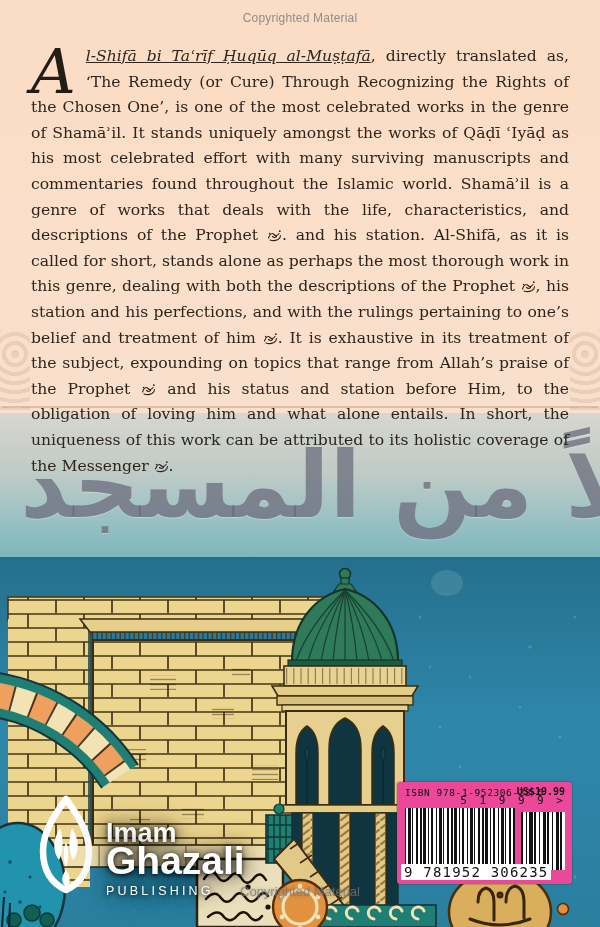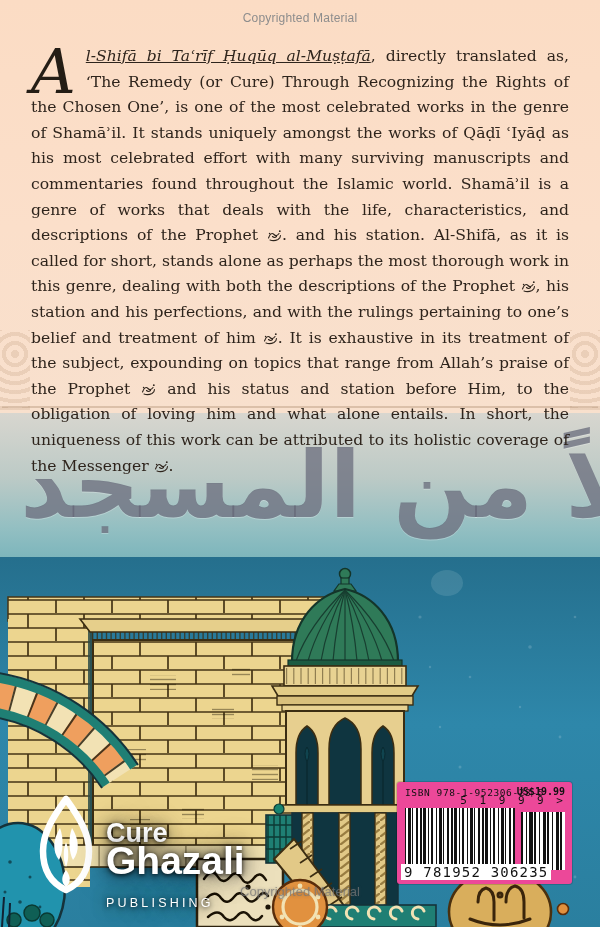--- a/index.html
+++ b/index.html
@@ -39,21 +39,21 @@
   
   .art{position:absolute;left:0;top:557px;width:600px;height:370px;background:#2e86a8;}
   .art svg{position:absolute;left:0;top:0;}
 
   
   .logo{position:absolute;left:34px;top:794px;z-index:5;display:flex;align-items:flex-start;}
   .logo-text{margin-left:8px;margin-top:26px;color:#ffffff;
     text-shadow:0 1px 5px rgba(0,0,0,.9),0 0 16px rgba(0,0,0,.75),0 0 30px rgba(0,0,0,.5);}
   .logo-line1{font-size:27px;font-weight:bold;line-height:26px;}
   .logo-line2{font-size:39px;font-weight:bold;line-height:30px;}
-  .logo-line3{font-size:12.5px;letter-spacing:3.2px;line-height:16px;margin-top:19px;}
+  .logo-line3{font-size:12.5px;letter-spacing:3.2px;line-height:16px;margin-top:7px;}
 
   
   .barcode-box{position:absolute;left:397px;top:782px;width:175px;height:102px;z-index:6;
     background:#ec4899;border-radius:3px;box-shadow:0 0 0 1px rgba(0,0,0,.15);
     font-family:"DejaVu Sans Mono",monospace;color:#111;}
   .barcode-isbn{position:absolute;left:8px;top:5px;font-size:9.5px;letter-spacing:.6px;}
   .barcode-price{position:absolute;right:7px;top:4px;font-size:10px;font-weight:bold;text-align:center;}
   .barcode-addon-code{position:absolute;right:6px;top:12px;font-size:11px;letter-spacing:3px;}
   .bars-main{position:absolute;left:8px;top:26px;width:110px;height:66px;
     background:repeating-linear-gradient(90deg,#111 0 1.5px,#fff 1.5px 3px,#111 3px 6px,#fff 6px 7.5px,#111 7.5px 8.5px,#fff 8.5px 11px,#111 11px 13px,#fff 13px 15.5px);}
@@ -304,21 +304,21 @@
 
   <div class="logo">
     <svg width="64" height="100" viewBox="0 0 64 100">
       <path d="M32 5 C19 23 9 39 9 57 C9 78 19 90 32 96 C45 90 55 78 55 57 C55 39 45 23 32 5 Z" fill="none" stroke="#ffffff" stroke-width="6.5" stroke-linejoin="round"></path>
       <path d="M26 34 C19 45 18 57 25 66 C29 59 30 44 26 34 Z" fill="#ffffff"></path>
       <path d="M38 34 C45 45 46 57 39 66 C35 59 34 44 38 34 Z" fill="#ffffff"></path>
       <path d="M32 48 C29 56 29 66 32 73 C35 66 35 56 32 48 Z" fill="#ffffff"></path>
       <path d="M32 76 C27 82 27 89 32 93 C37 89 37 82 32 76 Z" fill="#ffffff"></path>
     </svg>
     <div class="logo-text">
-      <div class="logo-line1">Cure</div>
+      <div class="logo-line1">Imam</div>
       <div class="logo-line2">Ghazali</div>
       <div class="logo-line3">PUBLISHING</div>
     </div>
   </div>
 
   <div class="barcode-box">
     <div class="barcode-isbn">ISBN 978-1-952306-23-5</div>
     <div class="barcode-price">US$19.99</div>
     <div class="barcode-addon-code">5 1 9 9 9 &gt;</div>
     <div class="bars-main"></div>

